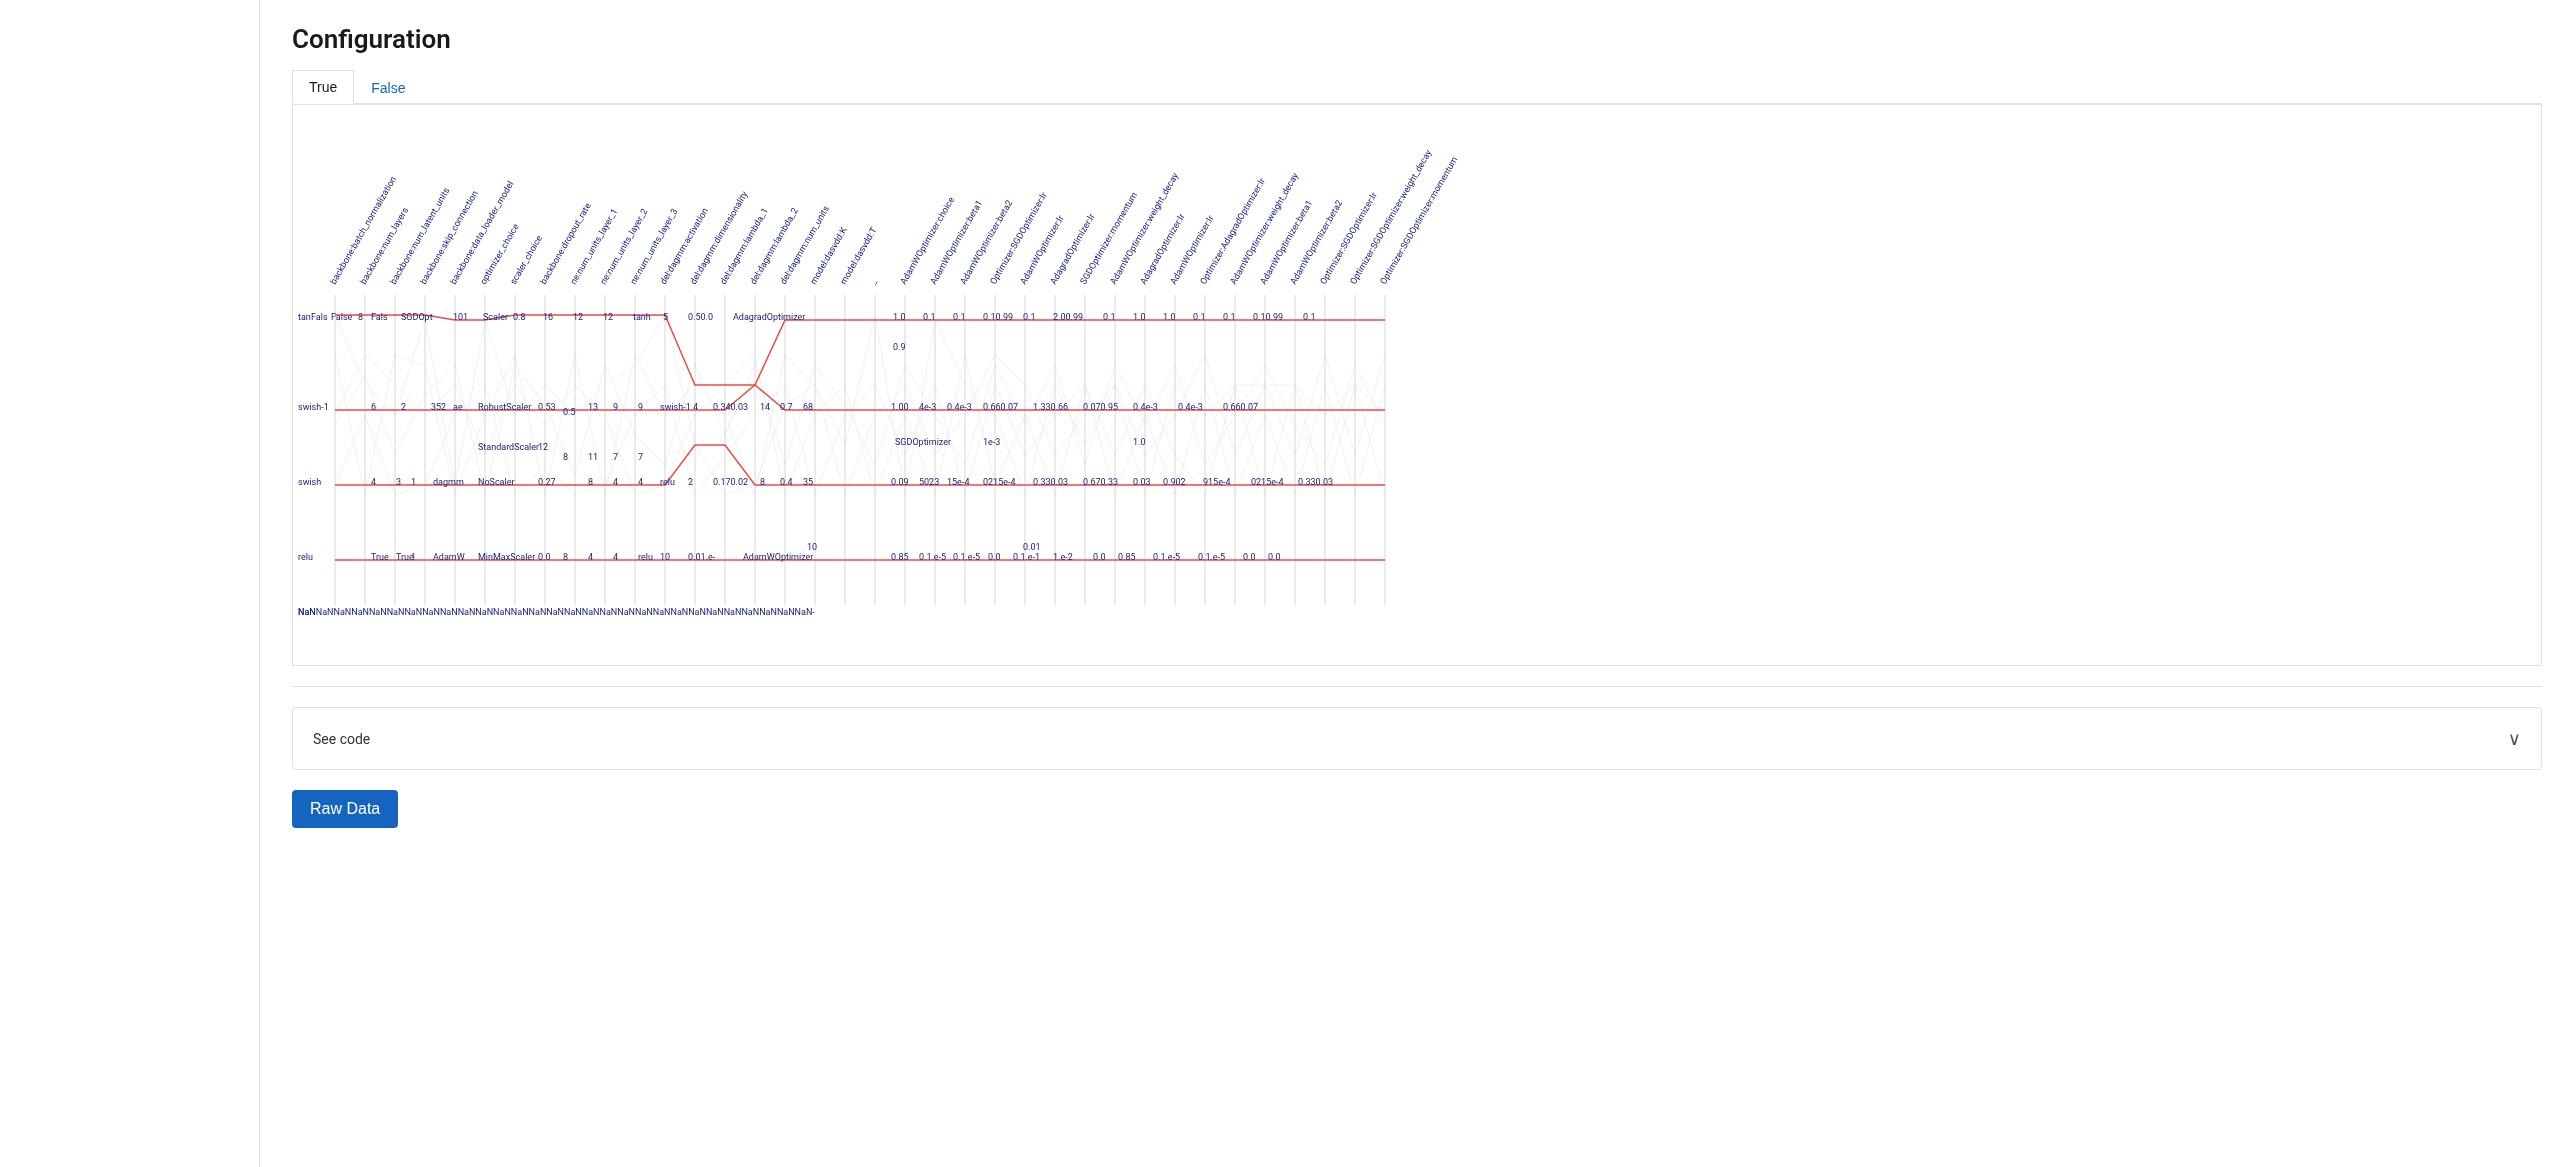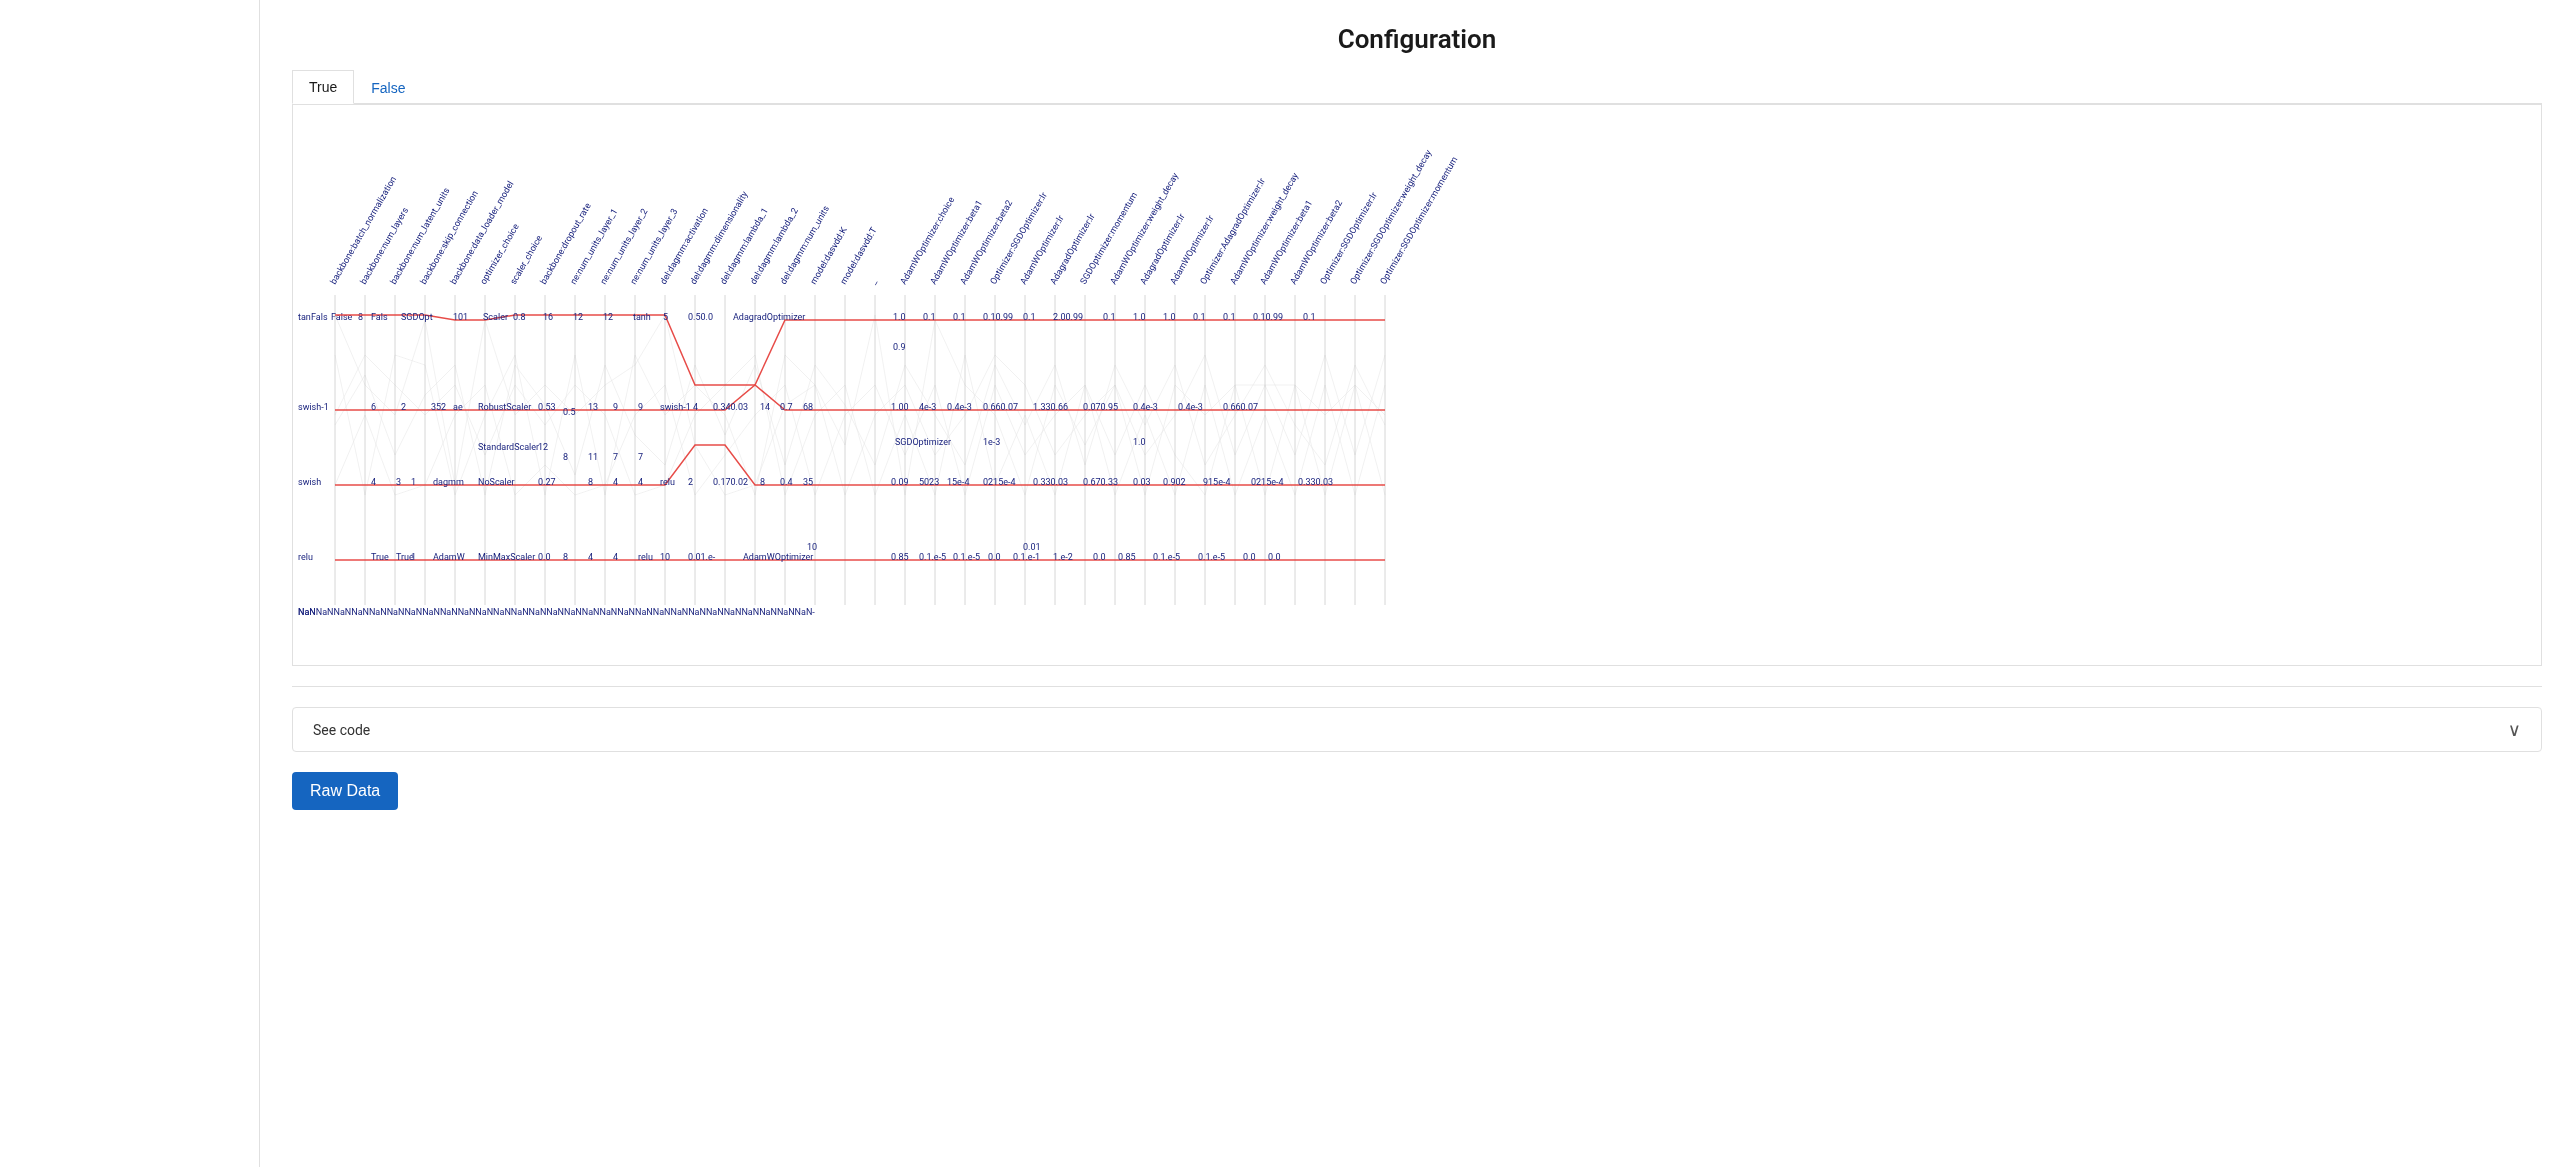--- a/index.html
+++ b/index.html
@@ -19,21 +19,20 @@
       flex: 1;
       background: #fff;
       padding: 24px 32px;
       overflow: auto;
     }
     .page-title {
       font-size: 26px;
       font-weight: 600;
       color: #1a1a1a;
       margin-bottom: 16px;
-      text-align: center;
     }
     .tabs {
       display: flex;
       border-bottom: 1px solid #e0e0e0;
       margin-bottom: 0;
     }
     .tab {
       padding: 8px 16px;
       cursor: pointer;
       font-size: 14px;
@@ -60,21 +59,21 @@
       background: #fff;
     }
     .divider {
       border: none;
       border-top: 1px solid #e0e0e0;
       margin: 20px 0;
     }
     .see-code-section {
       border: 1px solid #e0e0e0;
       border-radius: 4px;
-      padding: 11px 20px;
+      padding: 20px 20px;
       display: flex;
       justify-content: space-between;
       align-items: center;
       cursor: pointer;
       background: #fff;
       margin-bottom: 20px;
     }
     .see-code-label {
       font-size: 14px;
       color: #333;

